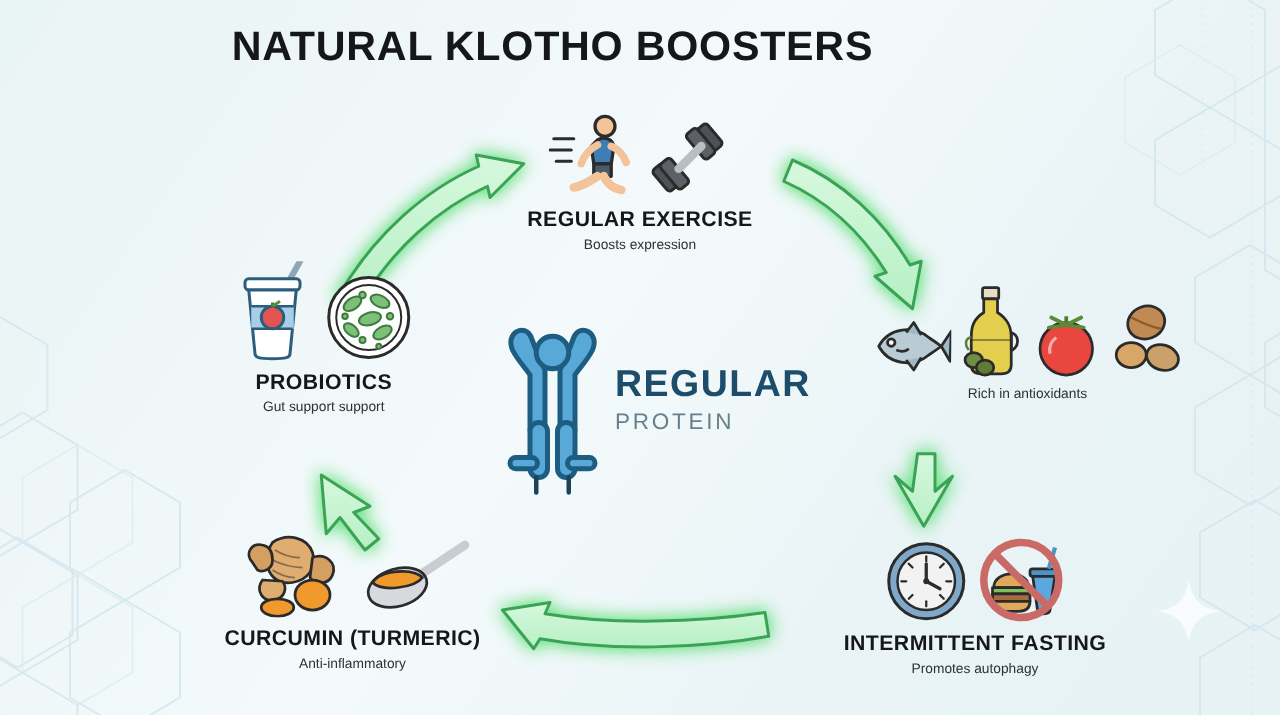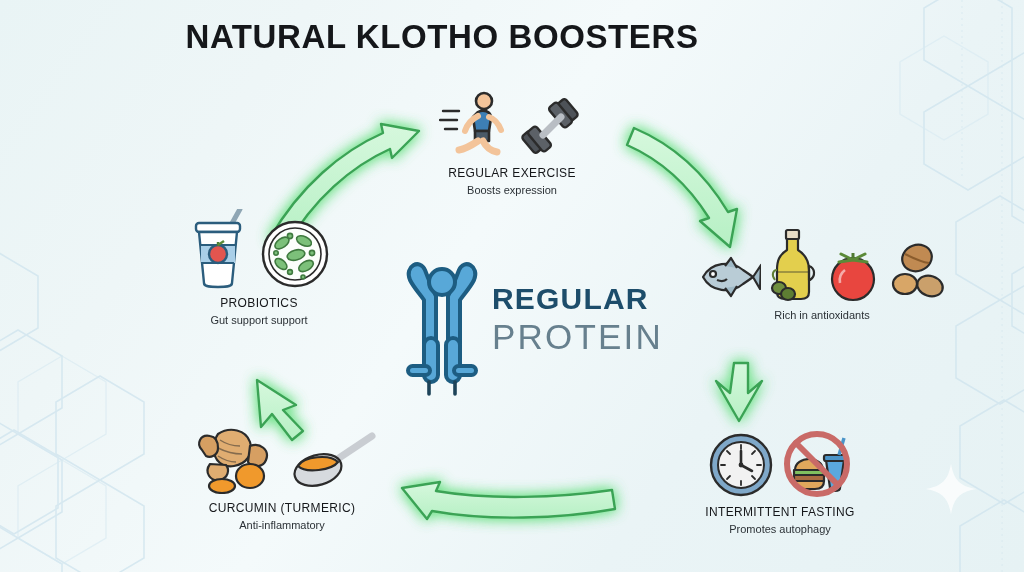--- a/index.html
+++ b/index.html
@@ -79,21 +79,21 @@
     line-height: 1;
     padding-bottom: 6px;
   }
   .logo-text .lt-main {
     font-size: 30px;
     font-weight: bold;
     letter-spacing: 1.2px;
     color: #1d4d6b;
   }
   .logo-text .lt-sub {
-    font-size: 35px;
+    font-size: 18px;
     font-weight: normal;
     letter-spacing: 2.2px;
     color: #67808e;
     margin-top: 5px;
   }
 
   
   .node {
     position: absolute;
     text-align: center;
@@ -101,22 +101,22 @@
   .node-icons {
     display: flex;
     align-items: flex-end;
     justify-content: center;
     gap: 8px;
     margin-bottom: 7px;
     height: 74px;
   }
   .node-icons svg { display: block; }
   .node-label {
-    font-size: 12px;
-    font-weight: normal;
+    font-size: 17px;
+    font-weight: bold;
     letter-spacing: 0.35px;
     color: #15171a;
     white-space: nowrap;
   }
   .node-sub {
     font-size: 11px;
     font-weight: normal;
     color: #2b3136;
     margin-top: 4px;
     white-space: nowrap;

